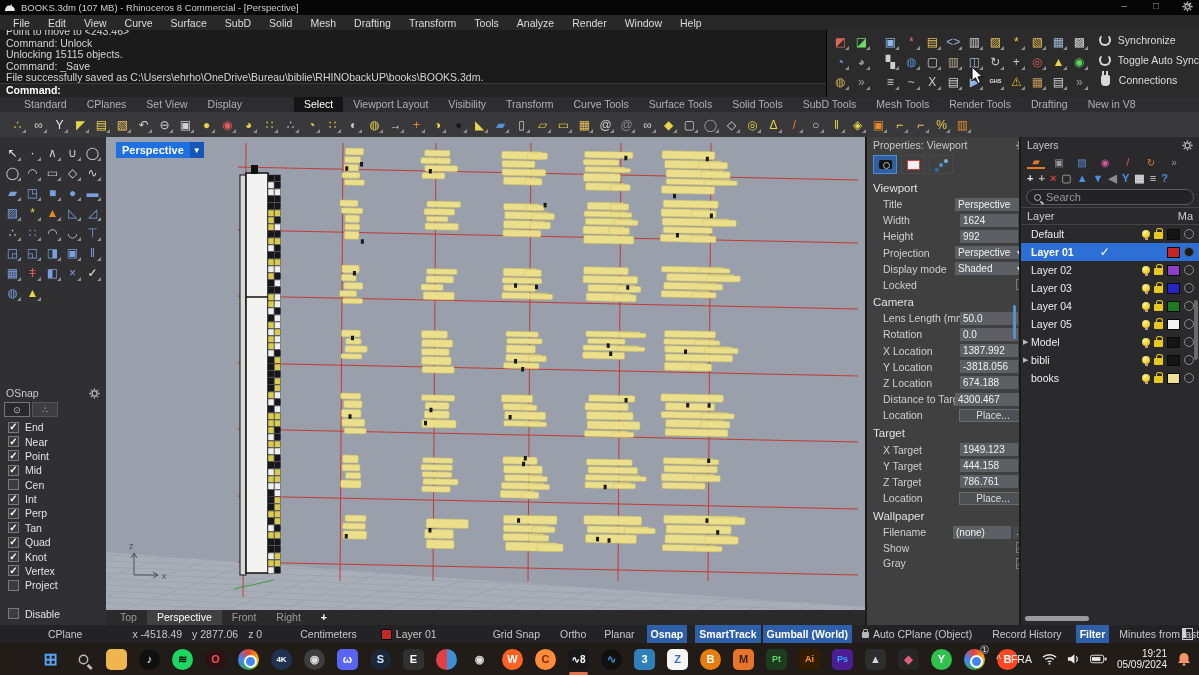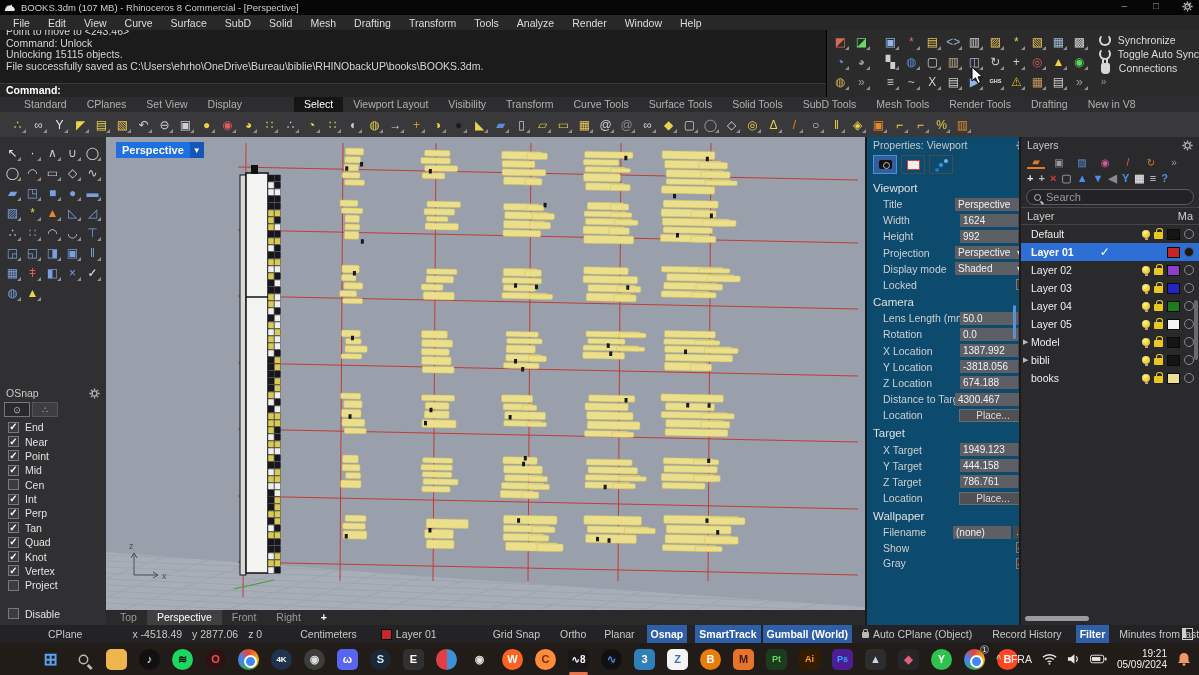--- a/index.html
+++ b/index.html
@@ -25,21 +25,21 @@
             display:flex;flex-direction:column;overflow:hidden;}
   .cmdhist{flex:1;overflow:hidden;padding-left:6px;}
   .cmdline{font-size:10.5px;line-height:11.5px;color:#d4d4d4;white-space:nowrap;}
   .cmdline.clip{margin-top:-4px;}
   .cmdprompt{height:14px;background:#242424;border-top:1px solid #3a3a3a;padding-left:6px;
              font-weight:bold;color:#fff;line-height:13px;font-size:10.5px;}
   .cmdicons{flex:1;display:flex;align-items:flex-start;padding:2px 0 0 4px;gap:10px;}
   .igrid{display:grid;grid-auto-flow:row;gap:1px 2px;}
   .igrid.a{grid-template-columns:repeat(2,19px);}
   .igrid.b{grid-template-columns:repeat(10,19px);}
-  #grpC{display:flex;flex-direction:column;gap:2px;padding-top:2px;}
+  #grpC{display:flex;flex-direction:column;gap:8px;padding-top:2px;}
   .action-row{display:flex;align-items:center;gap:7px;color:#ddd;font-size:10.5px;white-space:nowrap;}
   .loop-icon{width:12px;height:12px;border:2px solid #d8d8d8;border-radius:50%;border-top-color:transparent;position:relative;}
   .plug-icon{width:9px;height:11px;background:#d8d8d8;border-radius:2px 2px 4px 4px;position:relative;margin:0 2px;}
   .plug-icon::before{content:"";position:absolute;top:-4px;left:1px;width:2px;height:4px;background:#d8d8d8;box-shadow:4px 0 0 #d8d8d8;}
 
   
   .ticon{position:relative;width:19px;height:19px;display:flex;align-items:center;justify-content:center;}
   .ticon .g{font-size:12px;line-height:1;}
   .ticon .fly{position:absolute;right:1px;bottom:1px;width:0;height:0;border-style:solid;
               border-width:0 0 4px 4px;border-color:transparent transparent #8f8f8f transparent;}
@@ -75,21 +75,21 @@
   .viewport{position:absolute;left:106px;top:137px;width:759px;height:473px;background:#99a0ab;overflow:hidden;}
   .vbadge{position:absolute;left:10px;top:5px;z-index:5;display:flex;align-items:center;background:#1e6fe0;height:16px;}
   .vbadge .vlabel{color:#fff;font-weight:bold;font-size:11px;padding:0 6px;}
   .vbadge .vcaret{width:14px;height:16px;background:#1557b8;color:#fff;font-size:8px;display:flex;align-items:center;justify-content:center;}
   .vtabs{position:absolute;left:106px;top:610px;width:759px;height:15px;background:#2a2a2a;display:flex;align-items:center;padding-left:4px;}
   .vtab{padding:0 10px;color:#9a9a9a;font-size:10.5px;height:15px;line-height:15px;}
   .vtab.active{background:#404040;color:#fff;}
   .vtab.plus{color:#fff;font-weight:bold;}
 
   
-  .props{position:absolute;left:865px;top:137px;width:168px;height:488px;background:#0c4a6e;border-left:2px solid #1a1a1a;}
+  .props{position:absolute;left:865px;top:137px;width:168px;height:488px;background:#404040;border-left:2px solid #1a1a1a;}
   .ptabs{display:flex;gap:4px;padding:2px 6px 4px 6px;}
   .ptab{width:24px;height:19px;border:1px solid #4a4a4c;display:flex;align-items:center;justify-content:center;}
   .ptab.active{background:#2f5f9e;border-color:#4a90d9;}
   .cam-ico{width:13px;height:9px;background:#111;border-radius:2px;position:relative;}
   .cam-ico::after{content:"";position:absolute;left:4px;top:2px;width:5px;height:5px;border:1px solid #bbb;border-radius:50%;}
   .vp-ico{width:13px;height:10px;background:#f0f0f0;border:1px solid #d04040;}
   .dots-ico{width:4px;height:4px;border-radius:50%;background:#4a90d9;box-shadow:5px -4px 0 #7ab0e8,-4px 5px 0 #2a70b9;}
   .psec{color:#e0e0e0;font-size:11.5px;padding:4px 0 2px 6px;}
   .prow{display:flex;align-items:center;justify-content:space-between;padding:1.6px 6px 1.6px 16px;}
   .plabel{color:#cfcfcf;font-size:10.5px;white-space:nowrap;overflow:hidden;max-width:86px;}
@@ -205,20 +205,21 @@
       <span class="menu-item">Window</span>
       <span class="menu-item">Help</span>
     </div>
 
   <div class="cmdzone">
     <div class="cmdpanel">
       <div class="cmdhist" id="cmdhist">
           <div class="cmdline clip">Point to move to &lt;243.46&gt;</div>
           <div class="cmdline">Command: Unlock</div>
           <div class="cmdline">Unlocking 15115 objects.</div>
+          <div class="cmdline">Command: _Save</div>
           <div class="cmdline">File successfully saved as C:\Users\ehrho\OneDrive\Bureau\biblie\RHINObackUP\books\BOOKS.3dm.</div>
         </div>
       <div class="cmdprompt">
         <span>Command:</span>
       </div>
     </div>
     <div class="cmdicons">
       <div class="igrid a" id="grpA">
           <div class="ticon">
             <span class="g" style="color: rgb(216, 106, 90);">◩</span>

